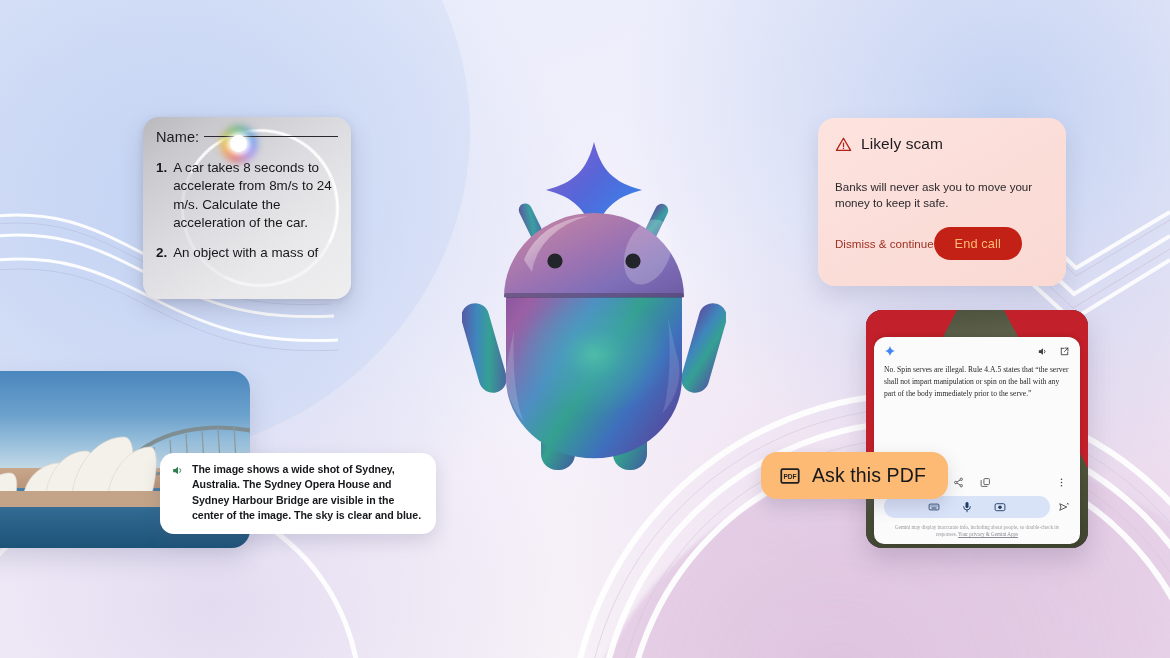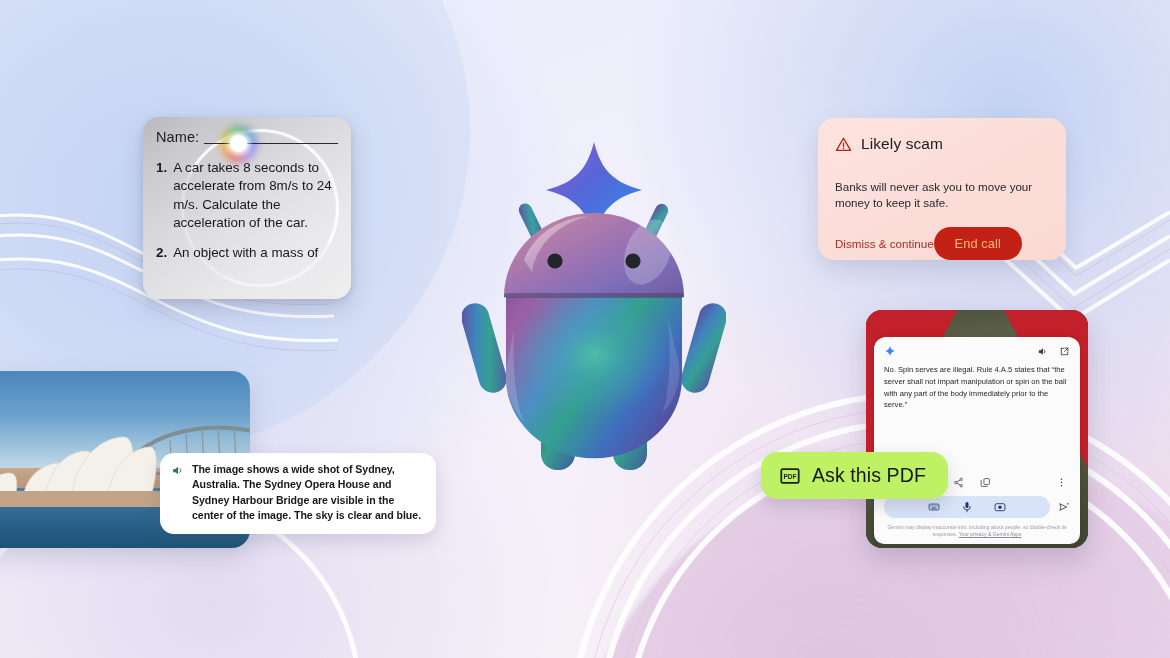--- a/index.html
+++ b/index.html
@@ -50,21 +50,21 @@
     position: absolute;
     left: 143px; top: 117px;
     width: 208px; height: 182px;
     border-radius: 16px;
     background: linear-gradient(145deg, #b9b8bd 0%, #c9c8cc 16%, #dddce0 46%, #e9e8ea 72%, #efeeef 100%);
     box-shadow: 0 10px 22px rgba(90,85,110,.22), 0 2px 6px rgba(80,75,100,.14);
     overflow: hidden;
     padding: 12px 13px 0 13px;
   }
   .hw-name-row {
-    display: flex; align-items: flex-end; gap: 5px;
+    display: flex; align-items: center; gap: 5px;
     font-size: 14.5px; color: #1d1d20; font-weight: 400;
     position: relative; z-index: 3;
   }
   .hw-name-label { letter-spacing: .1px; }
   .hw-blank {
     flex: 1; height: 1px; background: #2a2a2e;
     position: relative; top: -1px;
   }
   .hw-list { margin-top: 14px; position: relative; z-index: 3; }
   .hw-item {
@@ -136,20 +136,21 @@
 
   
   .pdf-card {
     position: absolute;
     left: 866px; top: 310px;
     width: 222px; height: 238px;
     border-radius: 16px;
     overflow: hidden;
     background: #701a75;
     box-shadow: 0 12px 26px rgba(80,70,105,.22);
+    font-family: Liberation Serif, serif;
   }
   .pdf-photo {
     position: absolute; inset: 0;
     background:
       linear-gradient(118deg, #c2202a 0%, #c2202a 26%, rgba(194,32,42,0) 26.3%),
       linear-gradient(-118deg, #c2202a 0%, #c2202a 24%, rgba(194,32,42,0) 24.3%),
       linear-gradient(175deg, #4a4f3c 0%, #6d6f54 26%, #55593f 52%, #3f4430 100%);
   }
   .pdf-sheet {
     position: absolute;
@@ -188,32 +189,32 @@
     font-size: 5.1px; line-height: 1.5; text-align: center; color: #9b9ba3;
   }
   .pdf-foot u { text-decoration: underline; color: #8c8c96; }
 
   
   .ask-chip {
     position: absolute;
     left: 761px; top: 452px;
     display: flex; align-items: center; gap: 11px;
     padding: 12px 22px 12px 18px;
-    background: #bef264;
+    background: #fdba74;
     border-radius: 16px;
     box-shadow: 0 7px 18px rgba(80,75,110,.20);
     z-index: 6;
   }
   .ask-chip-label { font-size: 19.5px; color: #17181b; letter-spacing: .1px; }
 
   
   .scam-card {
     position: absolute;
     left: 818px; top: 118px;
-    width: 248px; height: 142px;
+    width: 248px; height: 168px;
     border-radius: 17px;
     background: linear-gradient(150deg, #fde3de 0%, #fbddd8 55%, #fad9d3 100%);
     box-shadow: 0 10px 22px rgba(90,80,110,.16);
     padding: 17px 17px 0 17px;
   }
   .scam-title-row { display: flex; align-items: center; gap: 9px; }
   .scam-title { font-size: 15.5px; color: #1c1b1f; letter-spacing: .1px; }
   .scam-body {
     margin-top: 26px;
     font-size: 11.6px; line-height: 1.42; color: #29282c;

